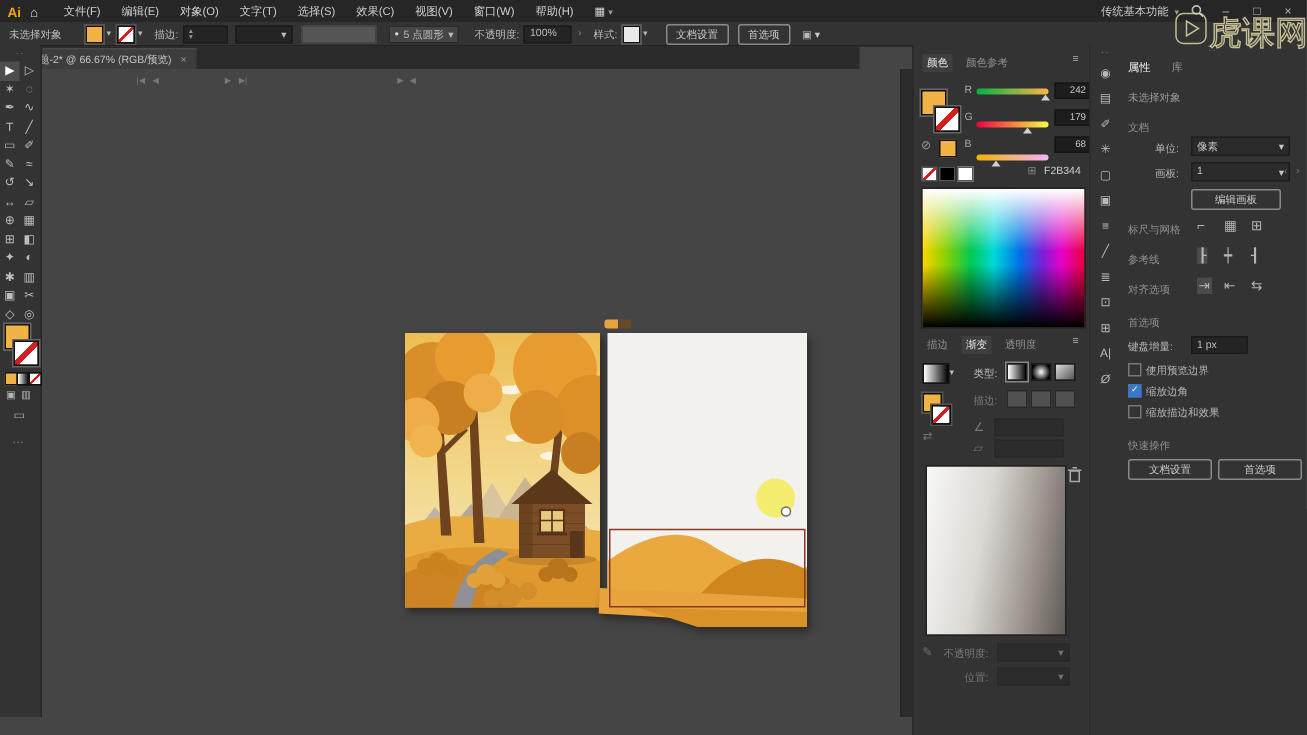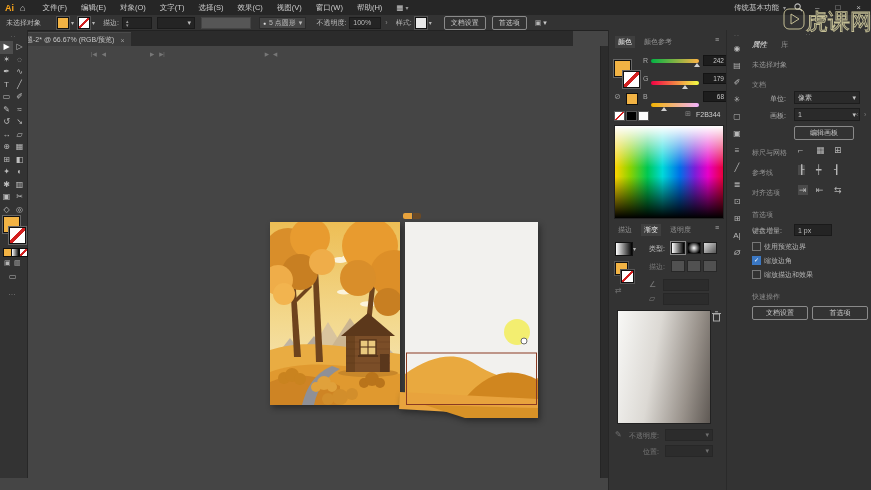--- a/index.html
+++ b/index.html
@@ -402,21 +402,21 @@
   <span>≣</span>
   <span>⊡</span>
   <span>⊞</span>
   <span>A|</span>
   <span style="font-style:italic;">Ø</span>
 </div>
 
 <div id="props" class="abs">
   <div style="text-align:center;color:#777;font-size:7px;line-height:6px;letter-spacing:1px;">..</div>
   <div class="row" style="position:absolute;left:6px;top:10px;gap:14px;font-size:7.5px;">
-    <span style="color:#ededed;font-style:italic;">属性</span>
+    <span style="color:#ededed;">属性</span>
     <span style="color:#8f8f8f;">库</span>
   </div>
   <span class="abs" style="left:6px;top:30px;color:#9a9a9a;">未选择对象</span>
   <span class="abs sect" style="left:6px;top:50px;">文档</span>
 
   <span class="abs" style="left:24px;top:64px;color:#b5b5b5;">单位:</span>
   <div class="abs drop" style="left:48px;top:61px;width:58px;">
     <span>像素</span>
     <span class="arr">▾</span>
   </div>

